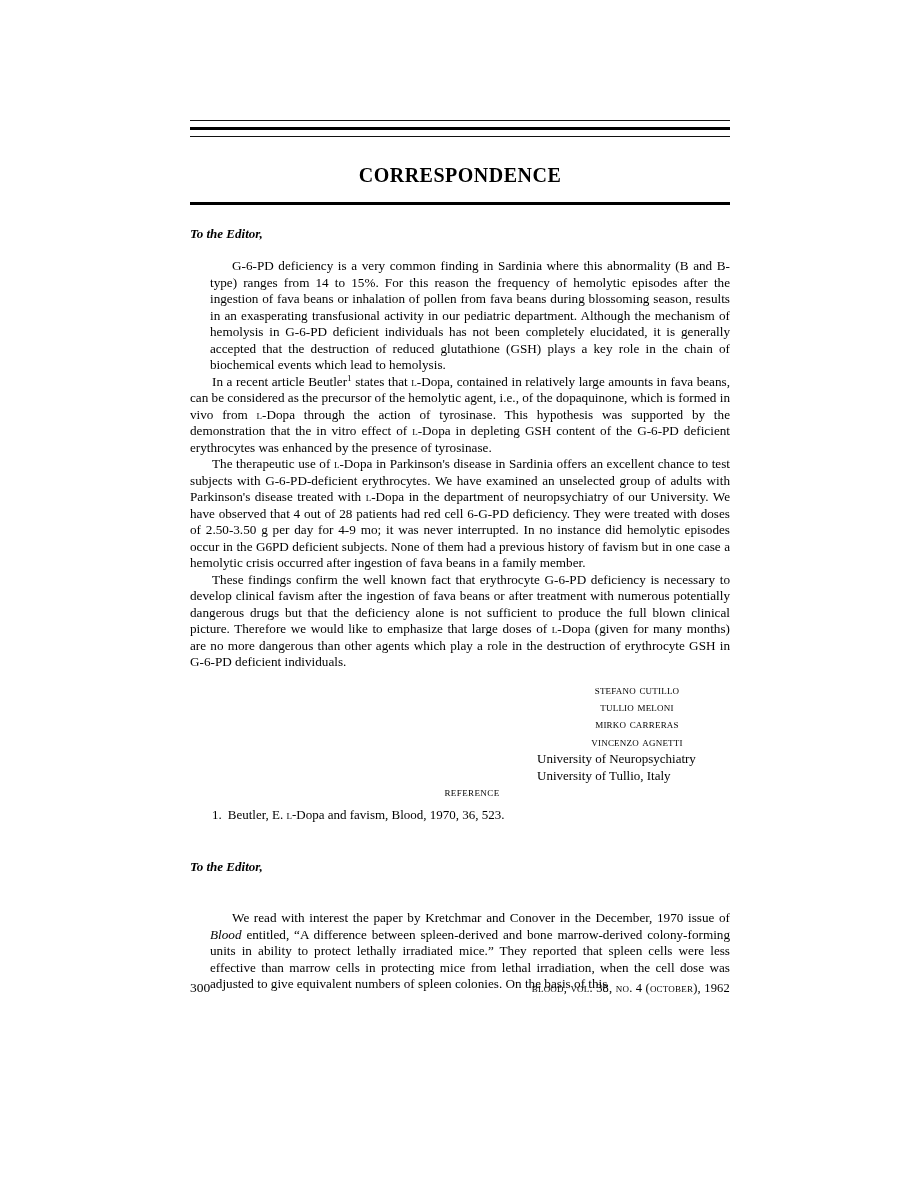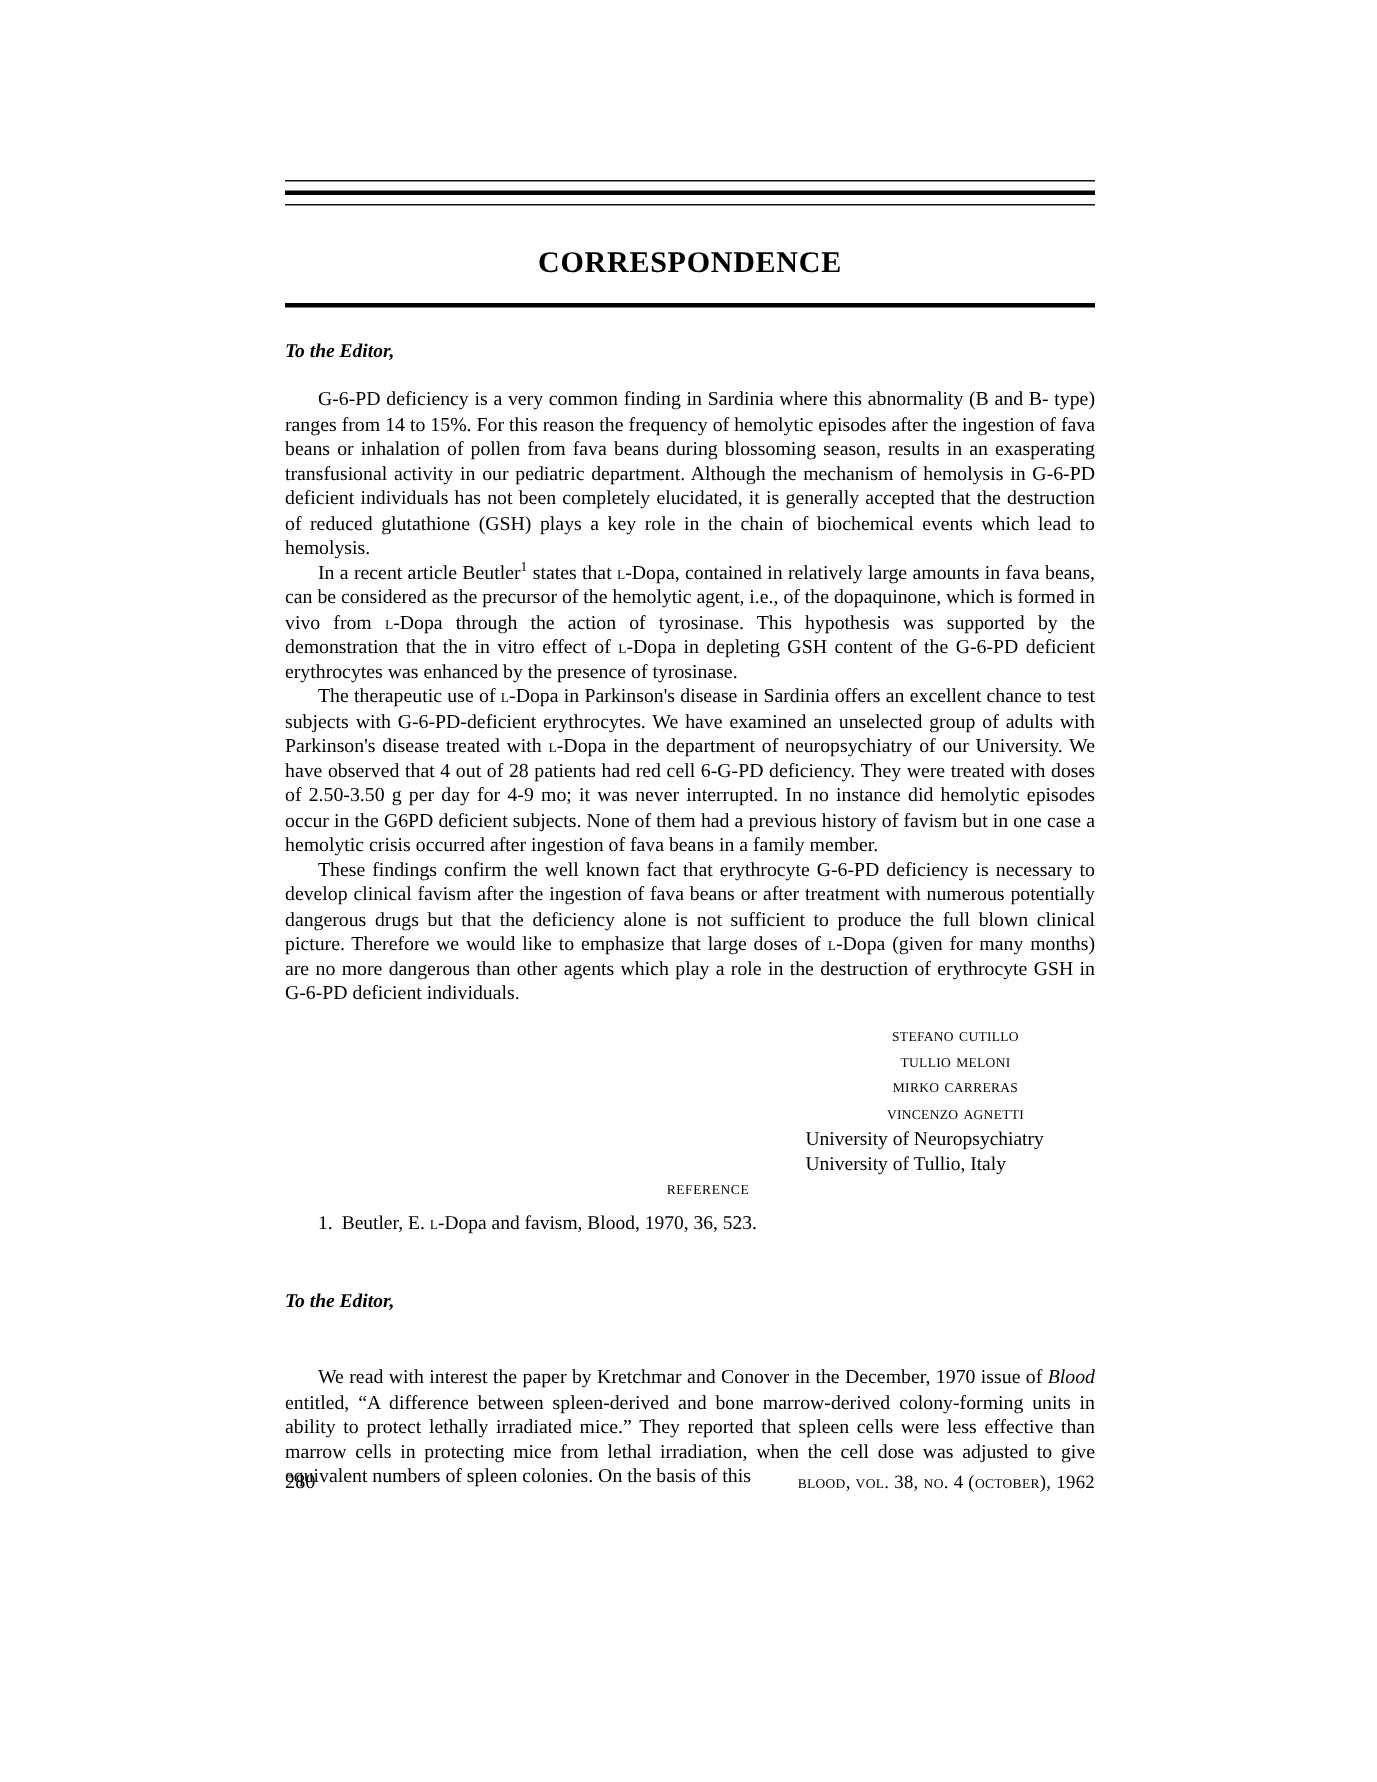--- a/index.html
+++ b/index.html
@@ -76,21 +76,21 @@
   }
 
   p.body {
     margin: 0;
     font-size: 13.2px;
     line-height: 16.5px;
     text-align: justify;
     text-indent: 22px;
     hyphens: none;
   }
-  p.body.first { text-indent: 22px; }
+  p.body.first { text-indent: 22px; margin-left: 20px; }
 
   .sc {
     font-variant: small-caps;
     text-transform: lowercase;
   }
   .ital { font-style: italic; }
   sup {
     font-size: 9px;
     vertical-align: super;
     line-height: 0;
@@ -227,17 +227,17 @@
 
   <div class="letter2-sal">
     <p class="salutation">To the Editor,</p>
   </div>
 
   <div class="letter2-body">
     <p class="body first" id="l2p1">We read with interest the paper by Kretchmar and Conover in the December, 1970 issue of <span class="ital">Blood</span> entitled, “A difference between spleen-derived and bone marrow-derived colony-forming units in ability to protect lethally irradiated mice.” They reported that spleen cells were less effective than marrow cells in protecting mice from lethal irradiation, when the cell dose was adjusted to give equivalent numbers of spleen colonies. On the basis of this</p>
   </div>
 
   <div class="footer">
-    <span class="footer-page">280</span>
+    <span class="footer-page">300</span>
     <span class="footer-cite" id="footcite">Blood, Vol. <span class="num">38</span>, No. <span class="num">4</span> (October), <span class="num">1962</span></span>
   </div>
 
 </div>
 
 </body></html>

